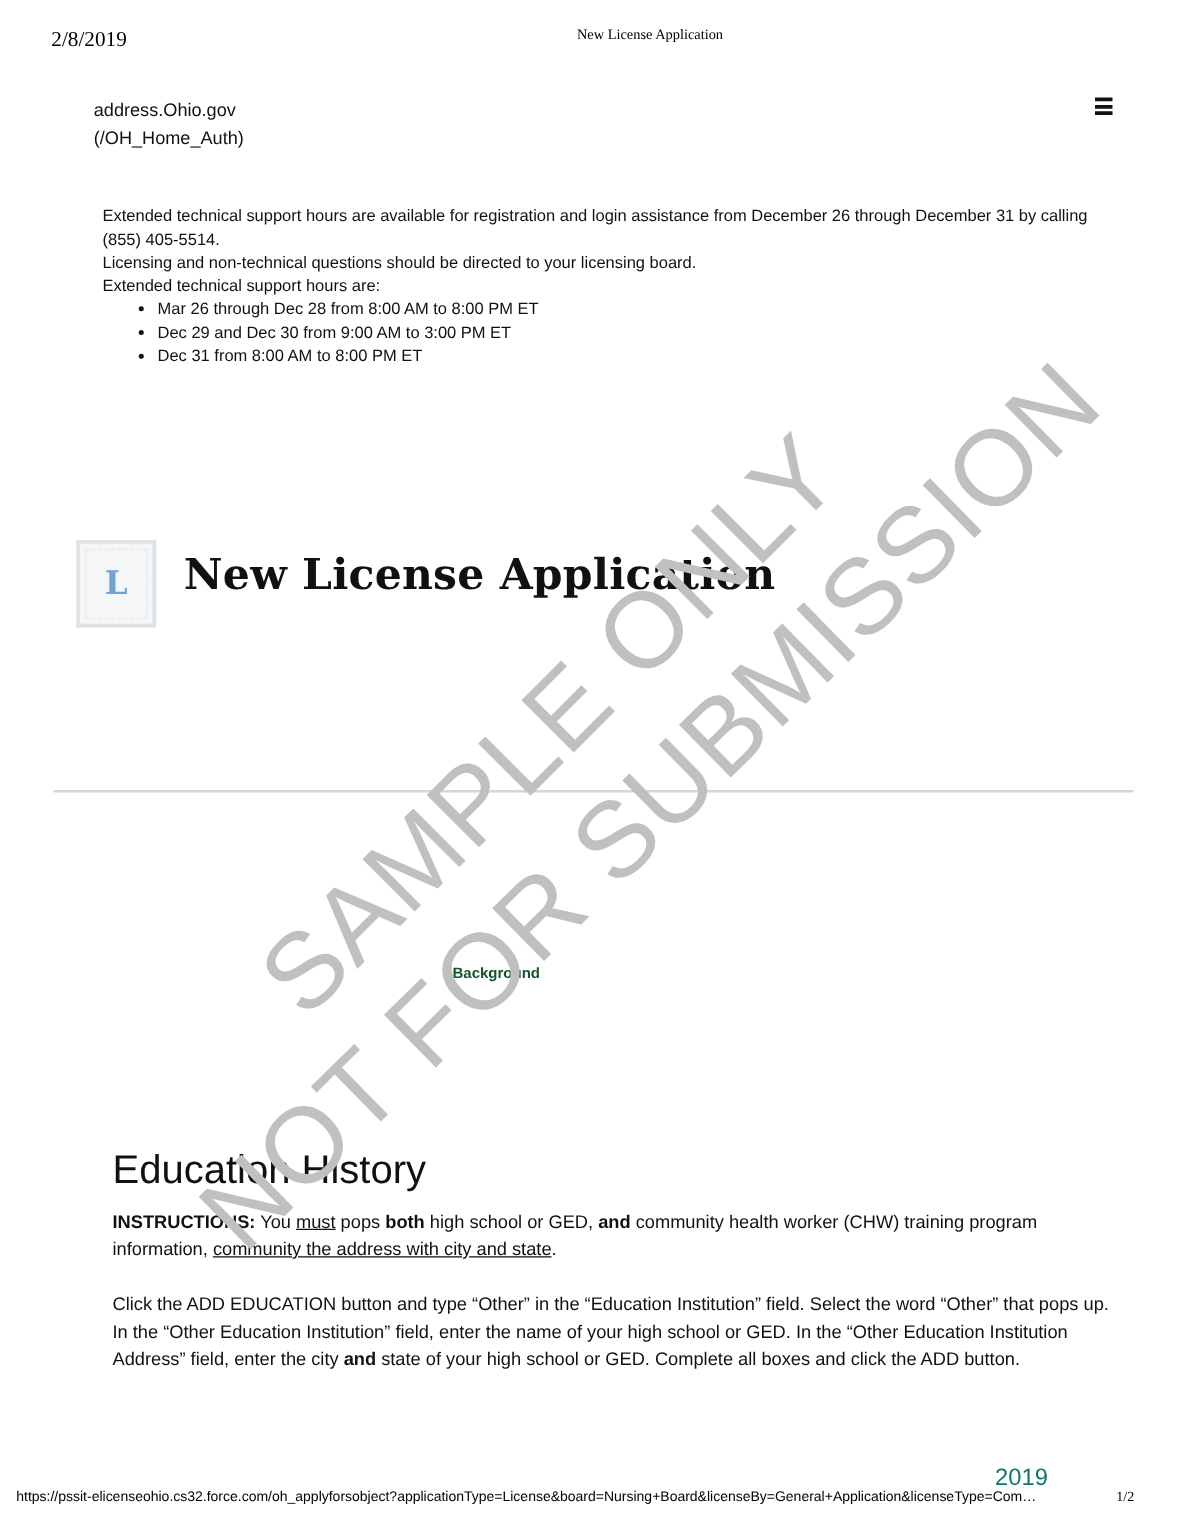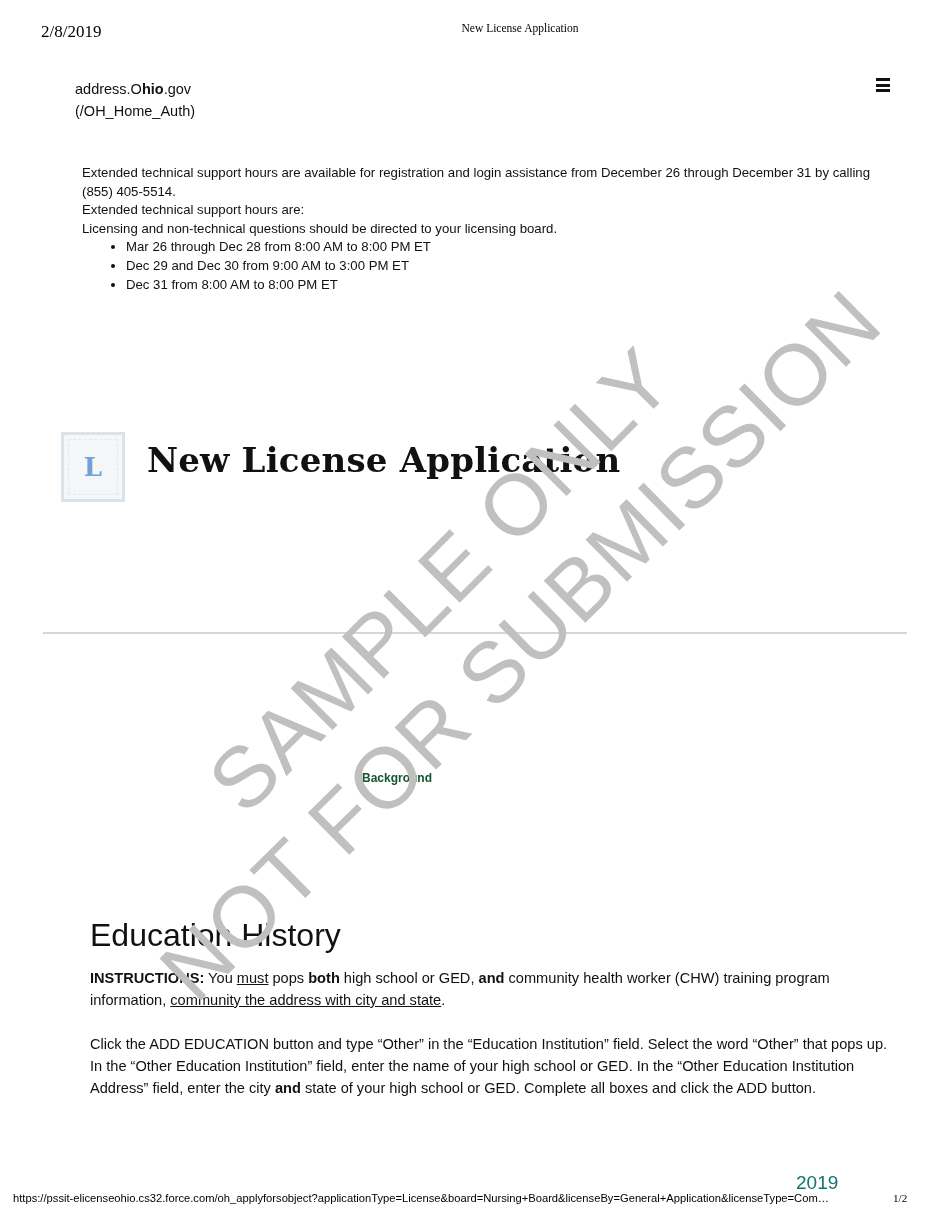--- a/index.html
+++ b/index.html
@@ -13,21 +13,21 @@
     .print-header-title {
       position: absolute; left: 0; width: 1040px; top: 22px; text-align: center;
       font-family: "Liberation Serif", serif; font-size: 11.5px; color: #000;
     }
 
     .brand {
       position: absolute; left: 75px; top: 78px;
       font-size: 14.5px; line-height: 22px; color: #111;
       text-decoration: none;
     }
-    .brand b { font-weight: bold; }
+    .brand b { font-weight: normal; }
     .menu-icon {
       position: absolute; left: 876px; top: 78px; width: 14px; height: 14px;
       display: flex; flex-direction: column; justify-content: space-between; cursor: pointer;
     }
     .menu-icon span { display: block; height: 3px; background: #111; }
 
     .notice {
       position: absolute; left: 82px; top: 164px; width: 790px;
       font-size: 13.2px; line-height: 18.6px; color: #111;
     }
@@ -114,22 +114,22 @@
 </a>
 
 <div class="menu-icon">
   <span></span>
   <span></span>
   <span></span>
 </div>
 
 <div class="notice">
   <div>Extended technical support hours are available for registration and login assistance from December 26 through December 31 by calling (855) 405-5514.</div>
+  <div>Licensing and non-technical questions should be directed to your licensing board.</div>
   <div>Extended technical support hours are:</div>
-  <div>Licensing and non-technical questions should be directed to your licensing board.</div>
   <ul>
     <li>Mar 26 through Dec 28 from 8:00 AM to 8:00 PM ET</li>
     <li>Dec 29 and Dec 30 from 9:00 AM to 3:00 PM ET</li>
     <li>Dec 31 from 8:00 AM to 8:00 PM ET</li>
   </ul>
 </div>
 
 <div class="logo-box">
   <span class="logo-letter">L</span>
 </div>

